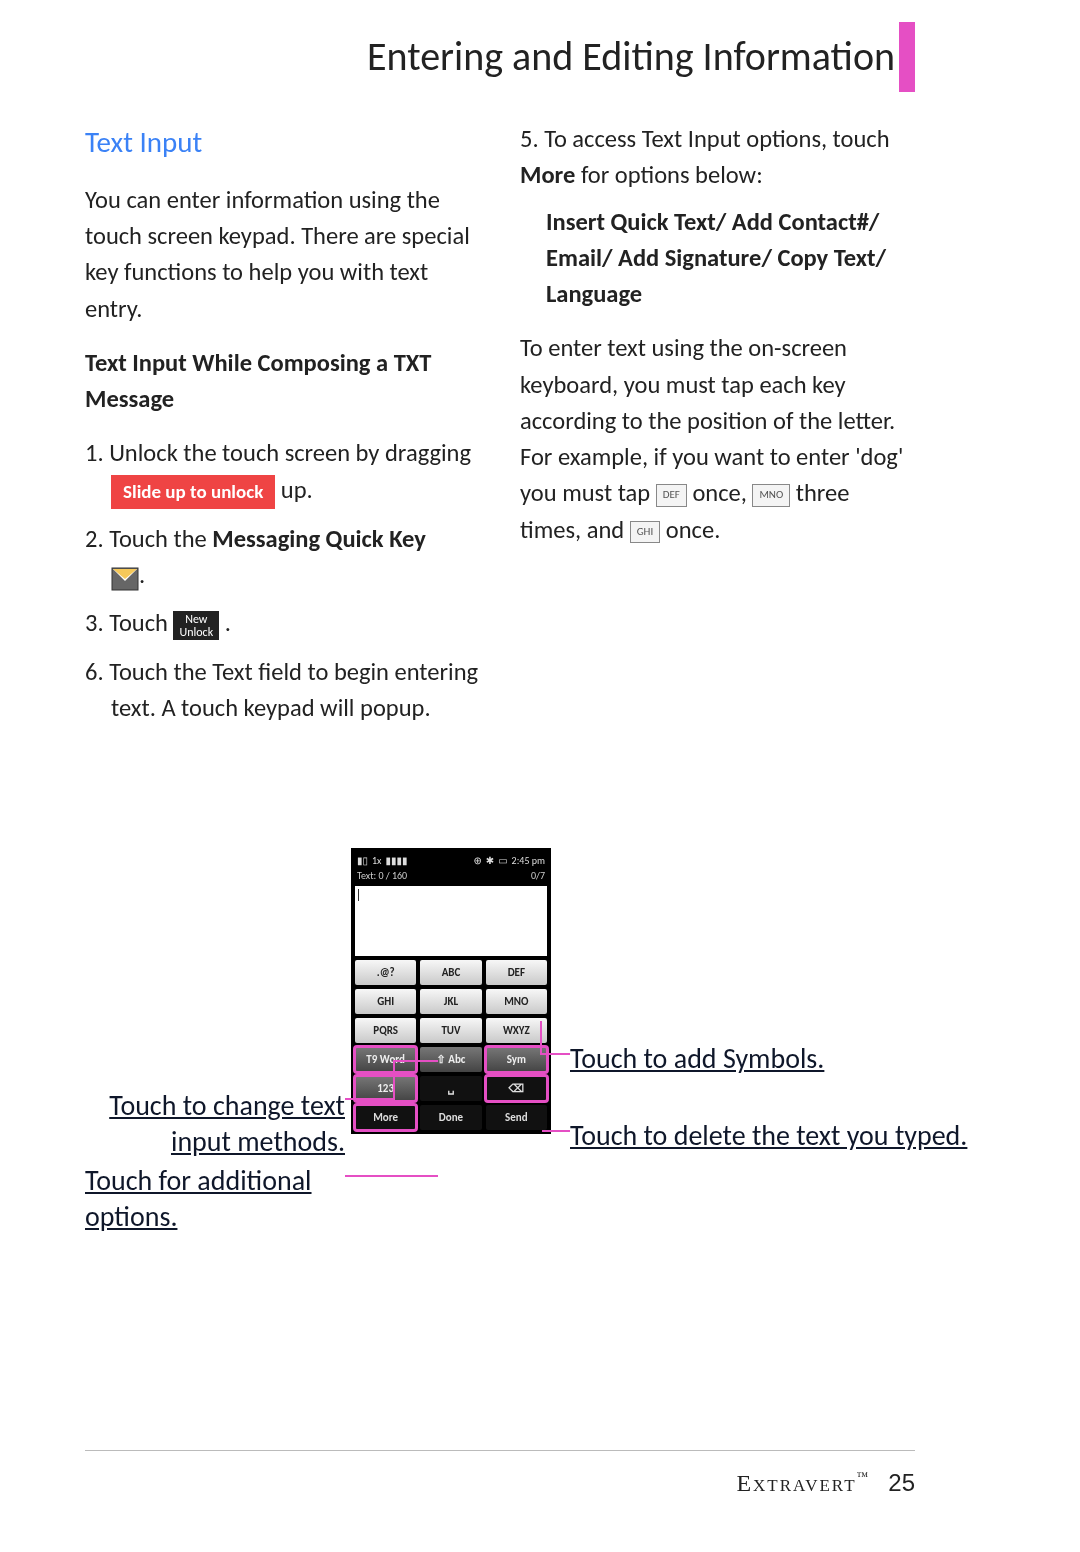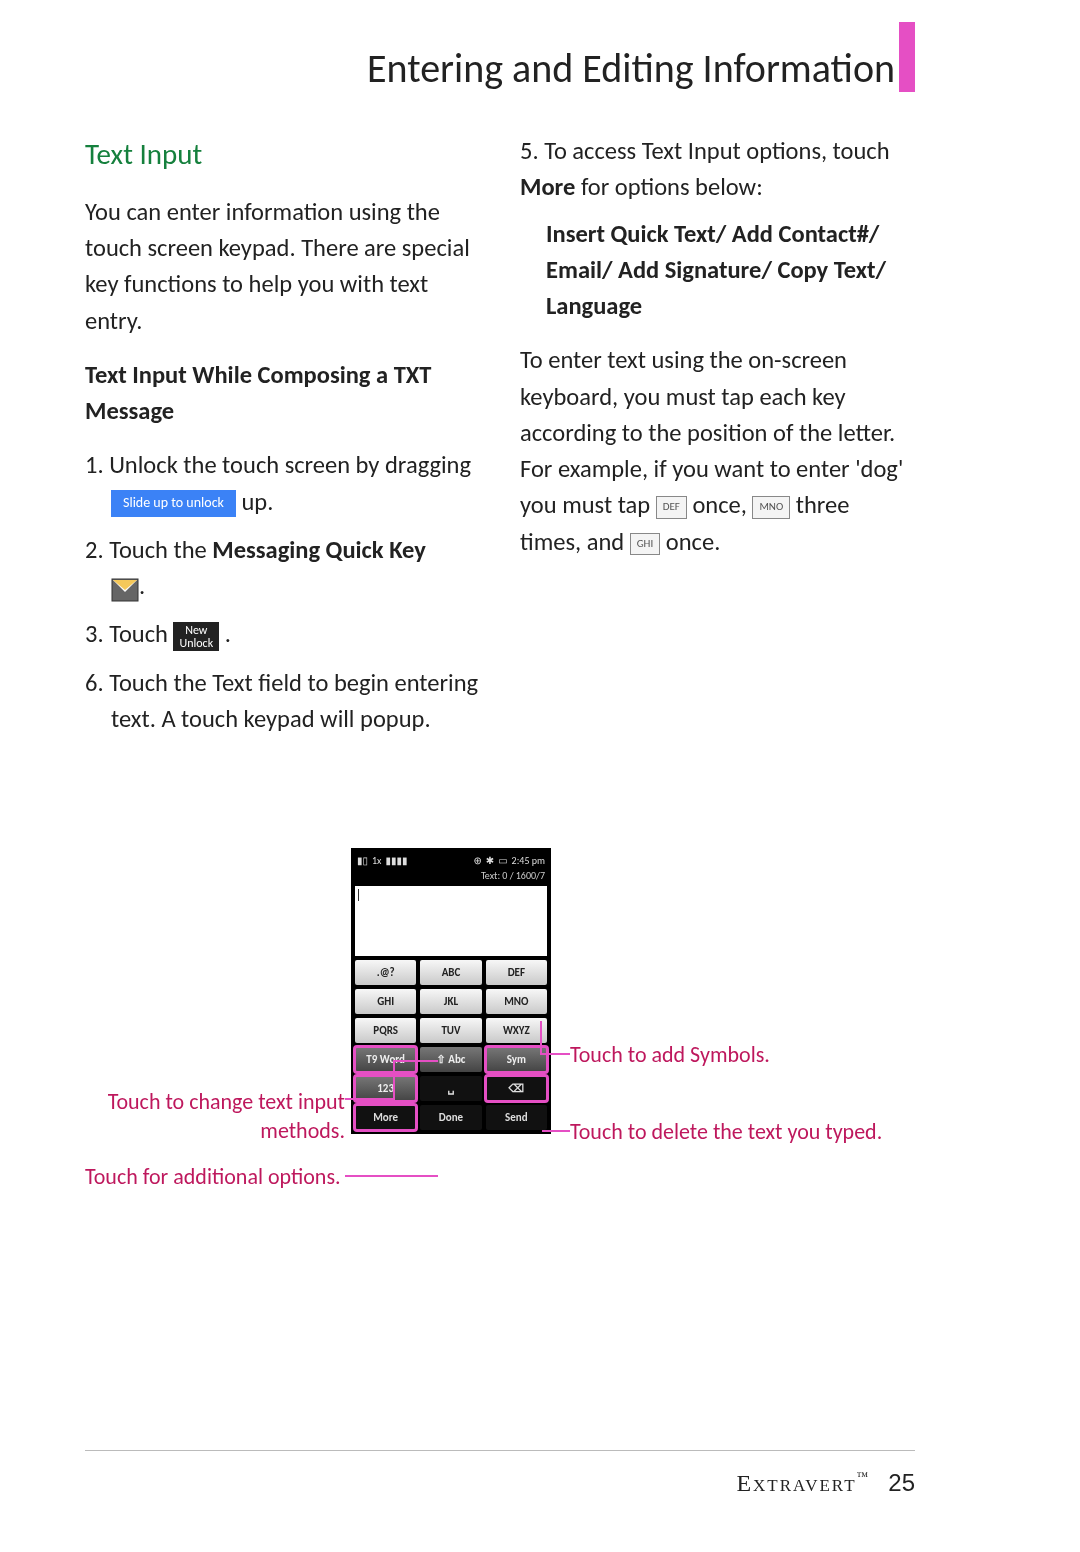--- a/index.html
+++ b/index.html
@@ -9,21 +9,21 @@
     height: 1552px;
     background: #fff;
     font-family: "Gill Sans", "Gill Sans MT", Calibri, sans-serif;
     color: #222;
   }
   .page {
     position: relative;
     width: 1000px;
     height: 1552px;
     box-sizing: border-box;
-    padding: 44px 85px 60px 85px;
+    padding: 32px 85px 60px 85px;
   }
   .top-accent {
     position: absolute;
     top: 22px;
     right: 85px;
     width: 16px;
     height: 70px;
     background: #e54fc4;
   }
   .page-title {
@@ -36,36 +36,36 @@
   .columns {
     display: flex;
     gap: 40px;
   }
   .col {
     flex: 1;
     font-size: 24.5px;
     line-height: 1.48;
   }
   .h2 {
-    color: #15803d;
+    color: #3b82f6;
     font-size: 29px;
     margin: 0 0 18px 0;
     font-weight: 400;
   }
   .bold { font-weight: 700; }
   p { margin: 0 0 18px 0; }
   .tight { margin-bottom: 10px; }
   ol.steps { list-style: none; padding: 0; margin: 0; }
   ol.steps > li { margin-bottom: 12px; padding-left: 26px; text-indent: -26px; }
   .inline-badge {
     display: inline-block;
-    background: #3b82f6;
+    background: #ef4444;
     color: #fff;
-    font-weight: 400;
-    font-size: 14px;
+    font-weight: 700;
+    font-size: 19px;
     padding: 3px 12px;
     vertical-align: middle;
     text-indent: 0;
   }
   .msg-icon {
     display: inline-block;
     width: 28px; height: 24px;
     vertical-align: middle;
     text-indent: 0;
   }
@@ -117,21 +117,21 @@
     font-size: 10px;
   }
   .statusbar .left, .statusbar .right { display:flex; gap:4px; align-items:center;}
   .textarea {
     background: #fff;
     height: 70px;
     margin: 2px 0 4px 0;
     position: relative;
   }
   .tcount {
-    display:flex; justify-content:flex-end;
+    display:flex; justify-content:space-between;
     font-size:10px; color:#ccc; padding:0 2px 2px 2px;
   }
   .cursor {
     position:absolute; left:3px; top:3px; width:1px; height:12px; background:#333;
   }
   .keygrid {
     display:grid;
     grid-template-columns: repeat(3, 1fr);
     gap:4px;
     background:#000;
@@ -149,23 +149,24 @@
     background: linear-gradient(#777,#444);
     color:#eee;
   }
   .keyblack {
     background:#111; color:#ddd;
   }
   .keymagenta { outline:3px solid #e54fc4; outline-offset:-1px; }
 
   .callout {
     position:absolute;
-    font-size:22px;
-    color:#be185d;
+    font-size:28px;
+    color:#0f172a;
     line-height:1.3;
+    text-decoration:underline;
   }
   .callout .line {
     position:absolute;
     border-top:2px solid #e54fc4;
   }
   .callout .lineV {
     position:absolute;
     border-left:2px solid #e54fc4;
   }
 

